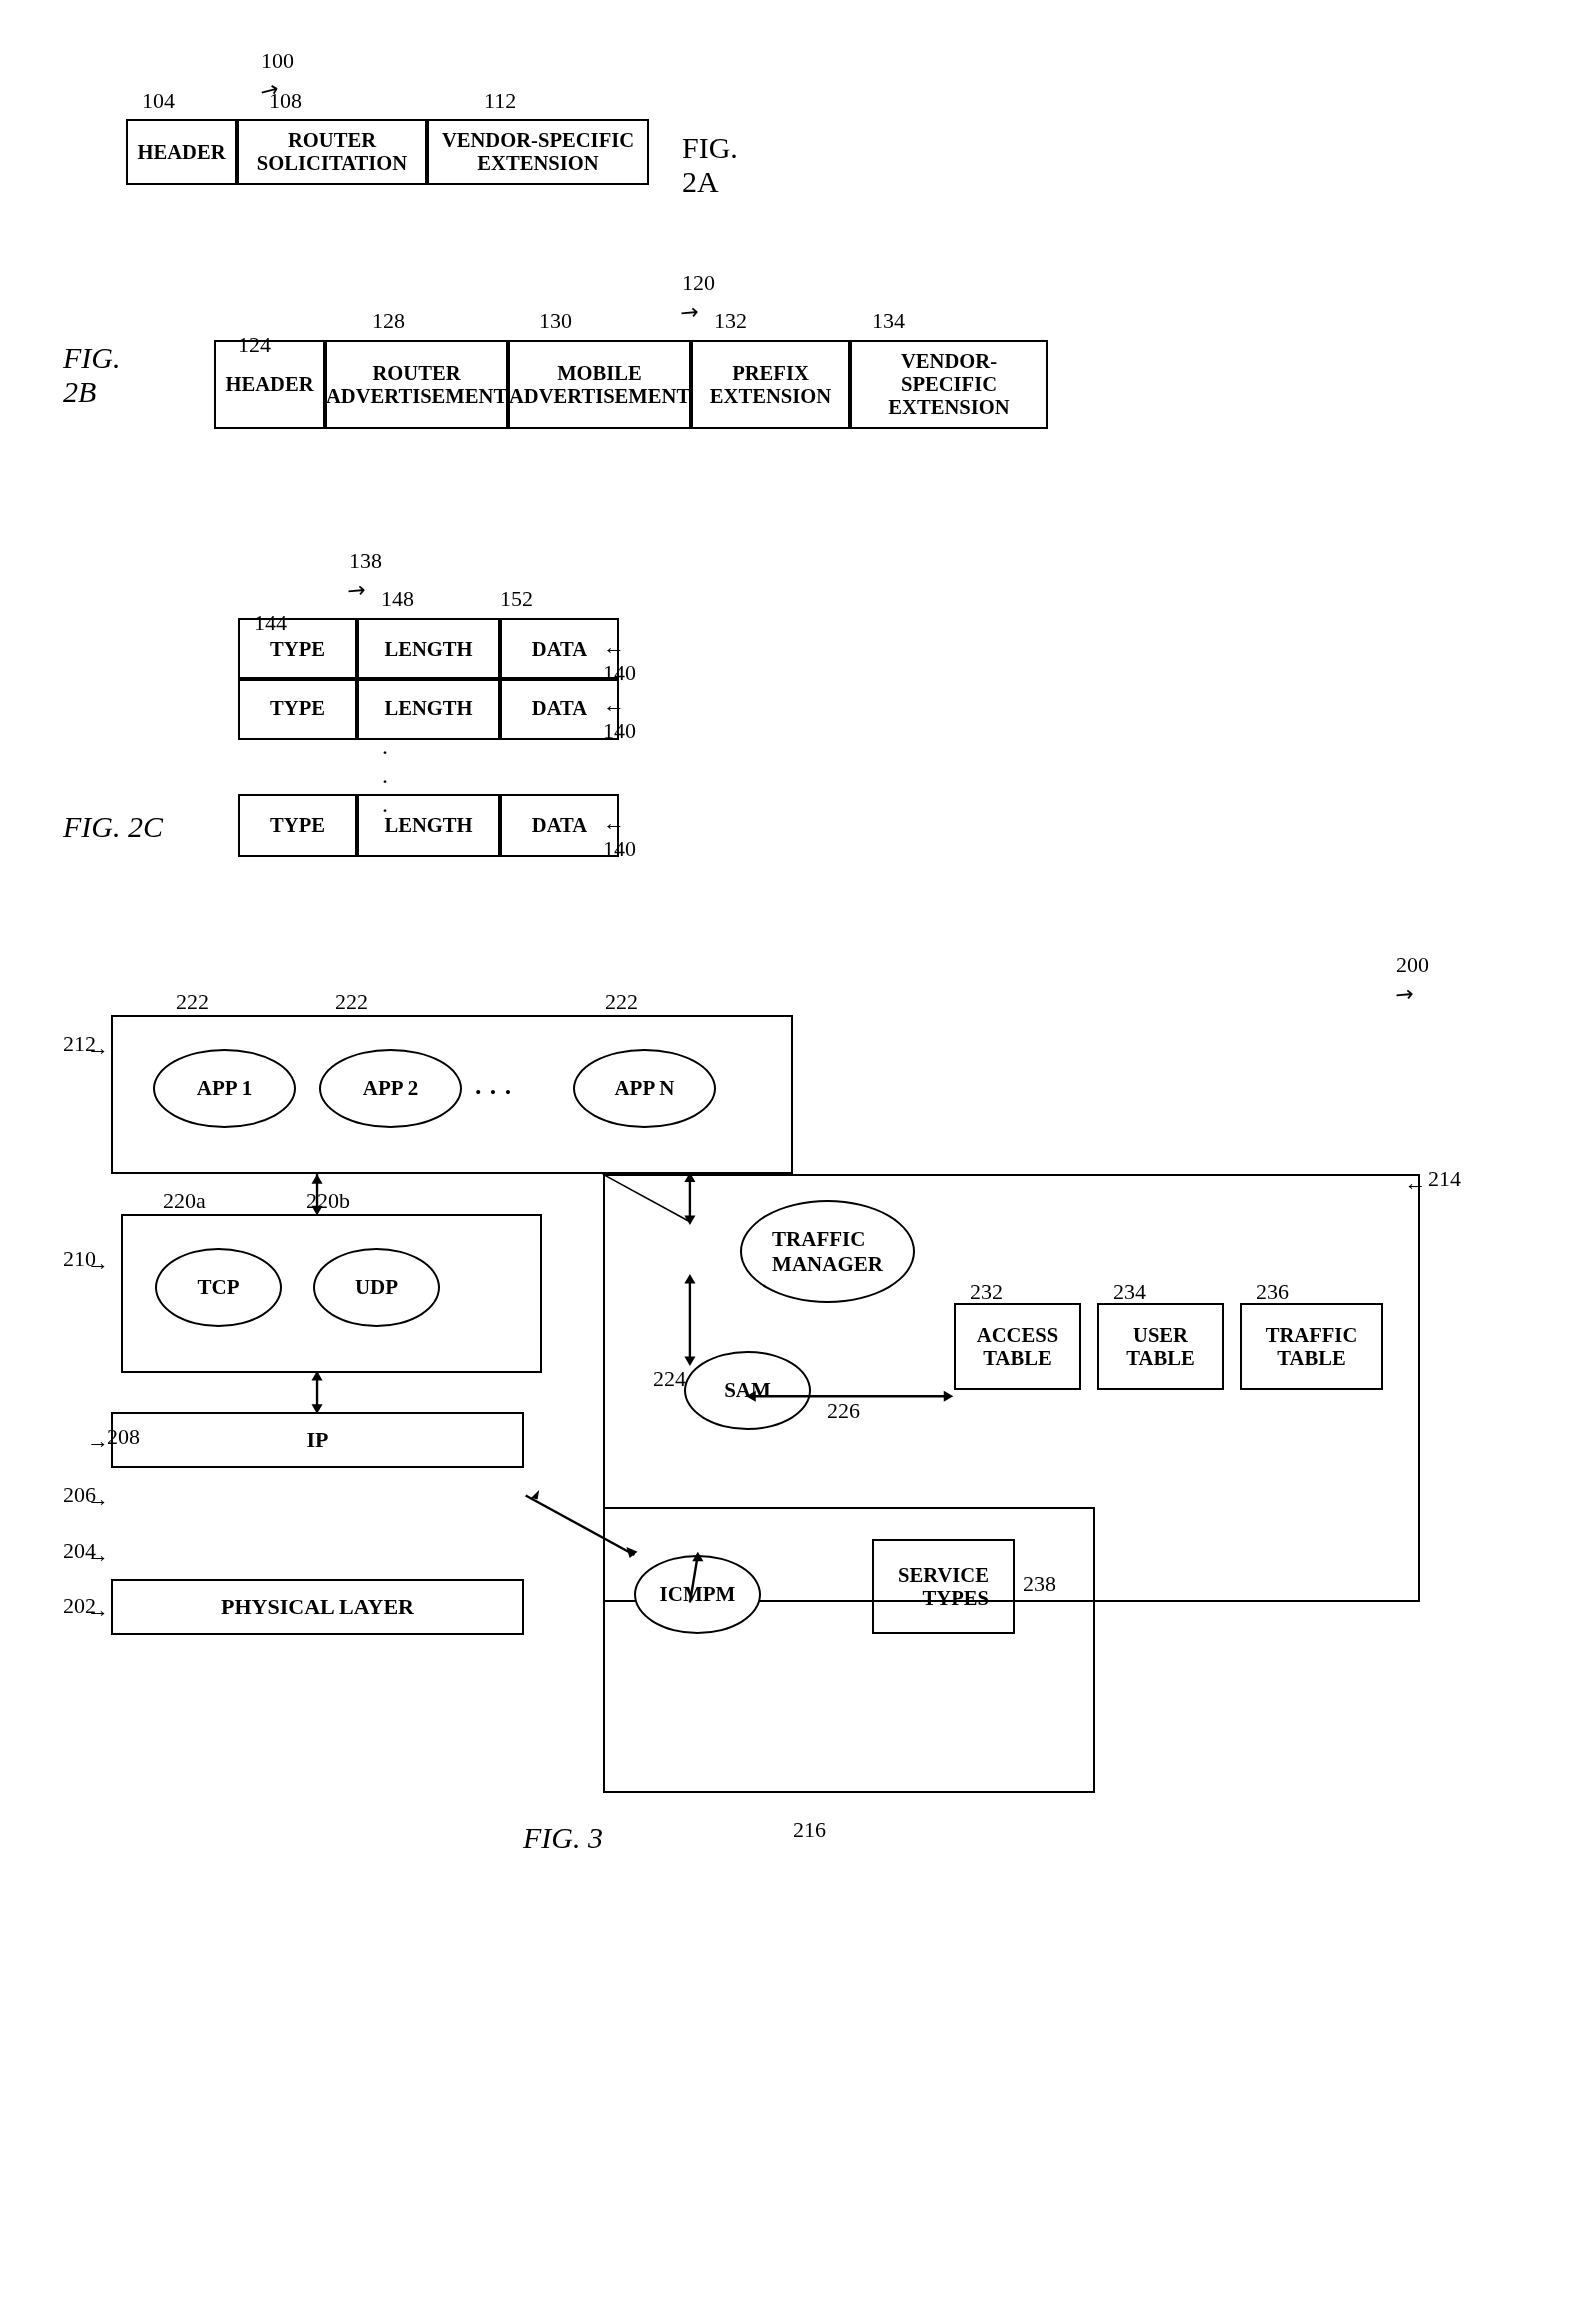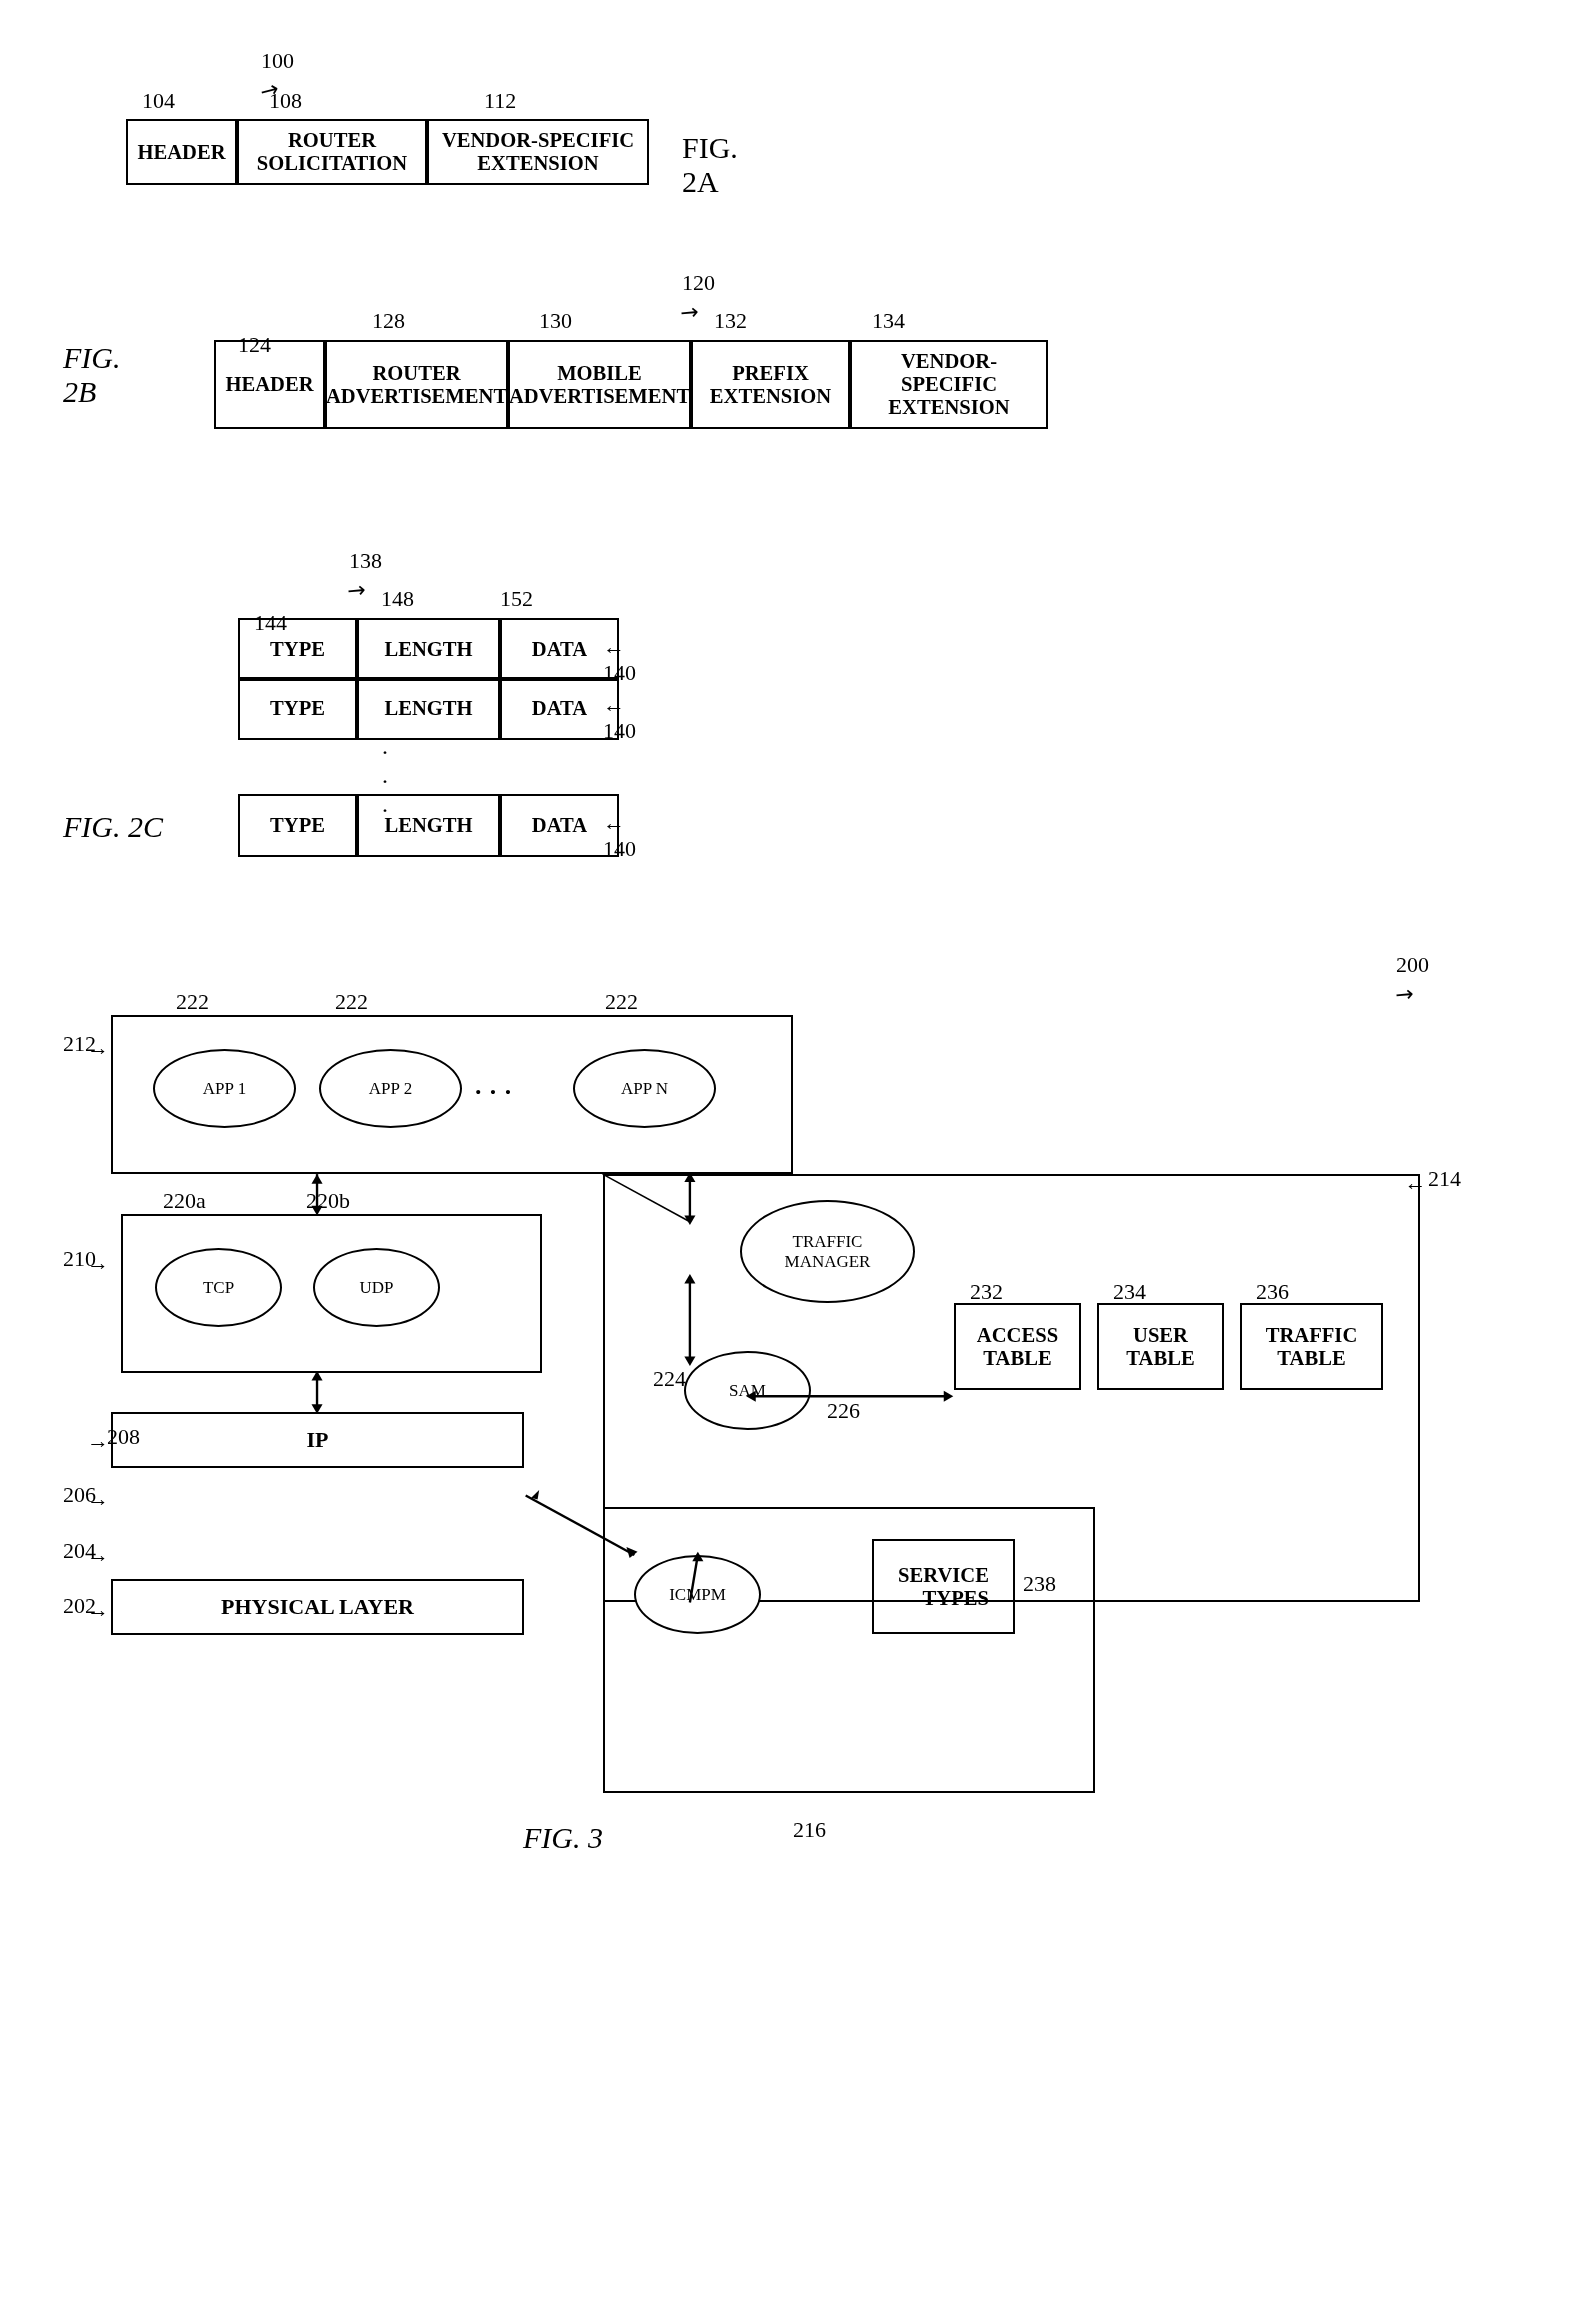--- a/index.html
+++ b/index.html
@@ -30,23 +30,22 @@
       min-height: 63px;
     }
 
     
     .ellipse {
       border: 2.4px solid #000;
       border-radius: 50%;
       display: flex;
       align-items: center;
       justify-content: center;
-      text-align: center;
-      font-size: 17px;
-      font-weight: normal;
+      font-size: 21px;
+      font-weight: bold;
       background: #fff;
     }
   </style>
 </head>
 <body>
 
 <div class="page">
 
   <div style="position:absolute; top:48px; left:63px;">
 

